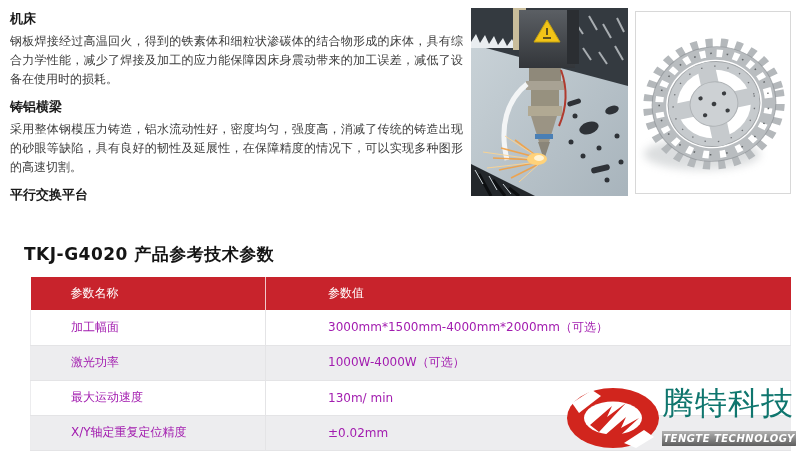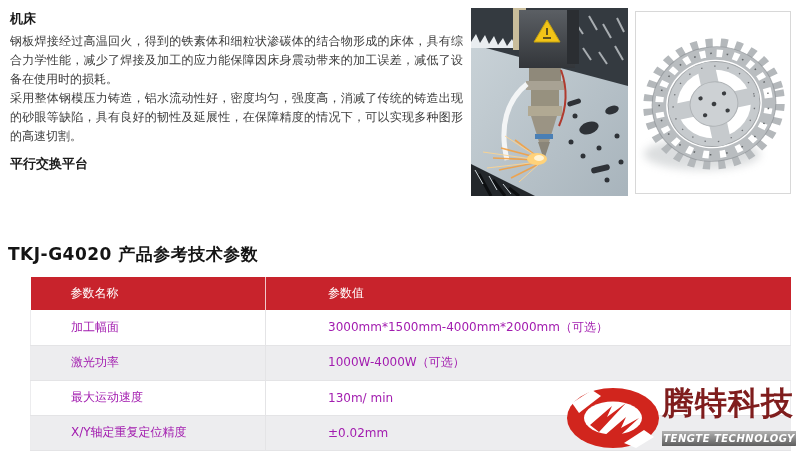--- a/index.html
+++ b/index.html
@@ -12,58 +12,59 @@
   .feature-heading { font-size:13px; font-weight:bold; color:#1a1a1a; margin:9px 0 4px 0; }
   .feature-body { font-size:12px; line-height:19px; color:#3c3c3c; text-align:justify; }
 
   
   .photo1 { position:absolute; left:471px; top:8px; width:157px; height:188px; overflow:hidden; }
   .photo2 { position:absolute; left:635px; top:11px; width:156px; height:183px;
             border:1px solid #d8d8d8; background:#fff; overflow:hidden; }
   .photo1 svg, .photo2 svg { display:block; }
 
   
-  .spec-title { position:absolute; left:8px; top:243px; font-size:17px; font-weight:bold;
+  .spec-title { position:absolute; left:24px; top:243px; font-size:17px; font-weight:bold;
                 color:#141414; letter-spacing:0.5px; }
 
   
   .spec-table { position:absolute; left:30px; top:277px; width:761px;
                 border-collapse:collapse; table-layout:fixed; font-size:12px; }
   .spec-table th { background:#c8232c; color:#fff; font-weight:normal; height:33px;
                    text-align:left; vertical-align:middle; }
   .spec-table th.col-name { width:235px; padding-left:40px; border-right:1px solid rgba(255,255,255,0.75); }
   .spec-table th.col-value { padding-left:62px; }
   .spec-table td { height:35px; color:#a21caf; vertical-align:middle;
                    border-bottom:1px solid #e4e4e6; background:#fff;margin-left:20px; }
   .spec-table td.label { padding-left:40px; border-right:1px solid #e4e4e6; border-left:1px solid #ececee; }
   .spec-table td.value { padding-left:62px; border-right:1px solid #ececee; }
   .spec-table tr.alt td { background:#ededef; }
 
   
   .logo { position:absolute; left:566px; top:383px; display:flex; align-items:flex-start; }
   .logo-emblem { width:94px; height:62px; margin-top:4px; }
   .logo-right { margin-left:2px; }
-  .logo-cn { font-size:32px; font-weight:700; color:#7f1d1d; letter-spacing:1px;
+  .logo-cn { font-size:32px; font-weight:400; color:#0f766e; letter-spacing:1px;
              line-height:40px; white-space:nowrap; }
   .logo-banner { width:134px; height:15px; margin-top:8px;
                  background:linear-gradient(#b3b3b3,#5e5e5e); color:#fff; font-size:10px;
                  font-weight:bold; font-style:italic; text-align:center; line-height:15px;
                  letter-spacing:0.5px; white-space:nowrap; }
 </style>
 </head>
 <body>
 
 <div class="page">
 
   <div class="features">
     <div>
       <div class="feature-heading">机床</div>
       <div class="feature-body">钢板焊接经过高温回火，得到的铁素体和细粒状渗碳体的结合物形成的床体，具有综合力学性能，减少了焊接及加工的应力能保障因床身震动带来的加工误差，减低了设备在使用时的损耗。</div>
     </div>
     <div>
+      <div class="feature-heading">铸铝横梁</div>
       <div class="feature-body">采用整体钢模压力铸造，铝水流动性好，密度均匀，强度高，消减了传统的铸造出现的砂眼等缺陷，具有良好的韧性及延展性，在保障精度的情况下，可以实现多种图形的高速切割。</div>
     </div>
     <div>
       <div class="feature-heading">平行交换平台</div>
     </div>
   </div>
 
   <div class="photo1">
     <svg width="157" height="188" viewBox="0 0 157 188">
       <defs>

